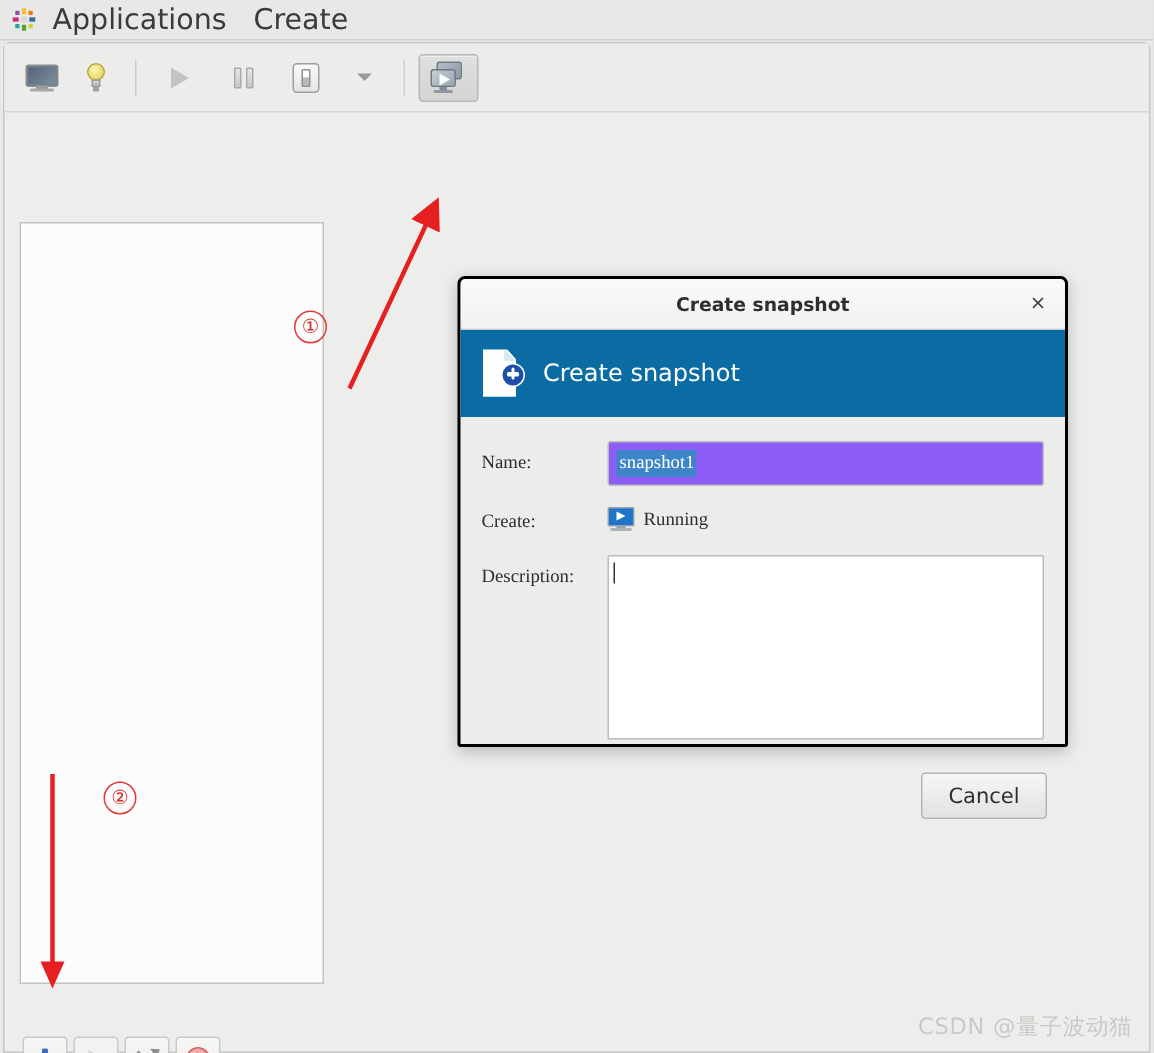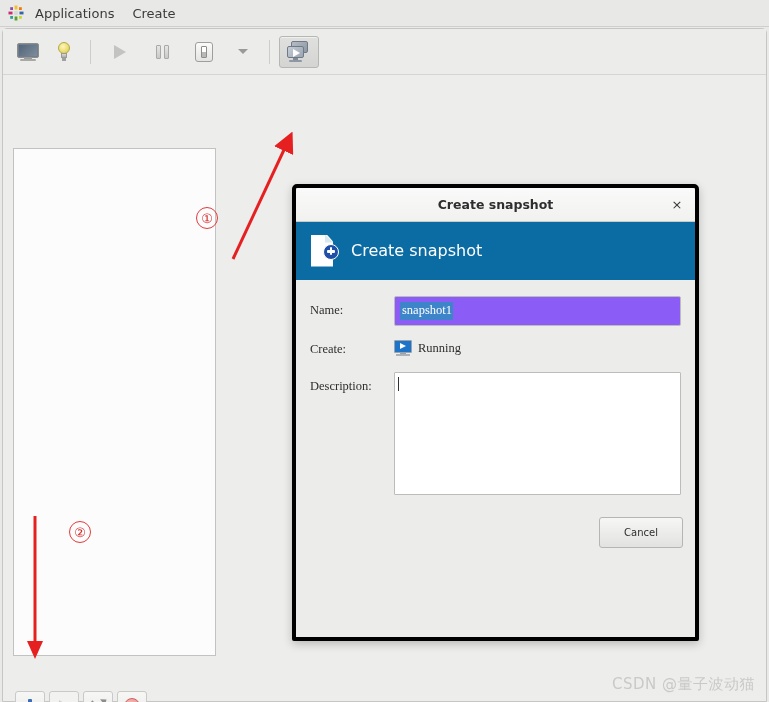--- a/index.html
+++ b/index.html
@@ -19,21 +19,21 @@
   
   #gnome-bar {
     position: absolute; left: 0; top: 0;
     width: 769px; height: 27px;
     background: #e8e8e6;
     border-bottom: 1px solid #cfcfcd;
     display: flex; align-items: center;
     padding-left: 8px;
   }
   .gnome-item {
-    font-size: 13px; color: #3b3b3b;
+    font-size: 19px; color: #3b3b3b;
     padding: 0 9px; line-height: 27px;
     white-space: nowrap;
   }
   #apps-icon {
     width: 16px; height: 16px;
     position: relative; flex: 0 0 auto;
     margin-right: 2px;
   }
 
   
@@ -228,24 +228,24 @@
     background: radial-gradient(circle at 40% 35%, #f6b8b8, #e08b8b);
     border: 1.5px solid #d05f5f;
   }
   .ic-del .x {
     position:absolute; inset:0; color:#f3f3f3; font-size:10px; line-height:16px;
     text-align:center; font-weight:bold;
   }
 
   
   #dialog {
-    position: absolute; left: 292px; top: 184px;
-    width: 407px; height: 457px;
+    position: absolute; left: 305px; top: 184px;
+    width: 407px; height: 314px;
     background: #ececea;
-    border: 4px solid #000000;
+    border: 2px solid #000000;
     border-radius: 5px 5px 2px 2px;
     box-shadow: 0 3px 10px rgba(0,0,0,0.22);
   }
   #dlg-titlebar {
     height: 34px;
     background: linear-gradient(to bottom,#fafafa,#f1f1ef);
     border-bottom: 1px solid #cbcbc9;
     border-radius: 4px 4px 0 0;
     display: flex; align-items: center; justify-content: center;
     position: relative;
@@ -339,21 +339,21 @@
   }
   #dlg-actions {
     position: absolute; right: 12px; bottom: 12px;
     display: flex; gap: 11px;
   }
   .dlg-btn {
     width: 84px; height: 31px;
     background: linear-gradient(to bottom,#f6f6f4,#e2e2e0);
     border: 1px solid #b5b5b3;
     border-radius: 3px;
-    font-size: 10px; color: #2e2e2e;
+    font-size: 14px; color: #2e2e2e;
     display: flex; align-items: center; justify-content: center;
   }
 
   
   .anno-num {
     position: absolute;
     width: 22px; height: 22px;
     border: 1.2px solid #e23b3b; border-radius: 50%;
     color: #d52b2b; font-size: 13px;
     display: flex; align-items: center; justify-content: center;

